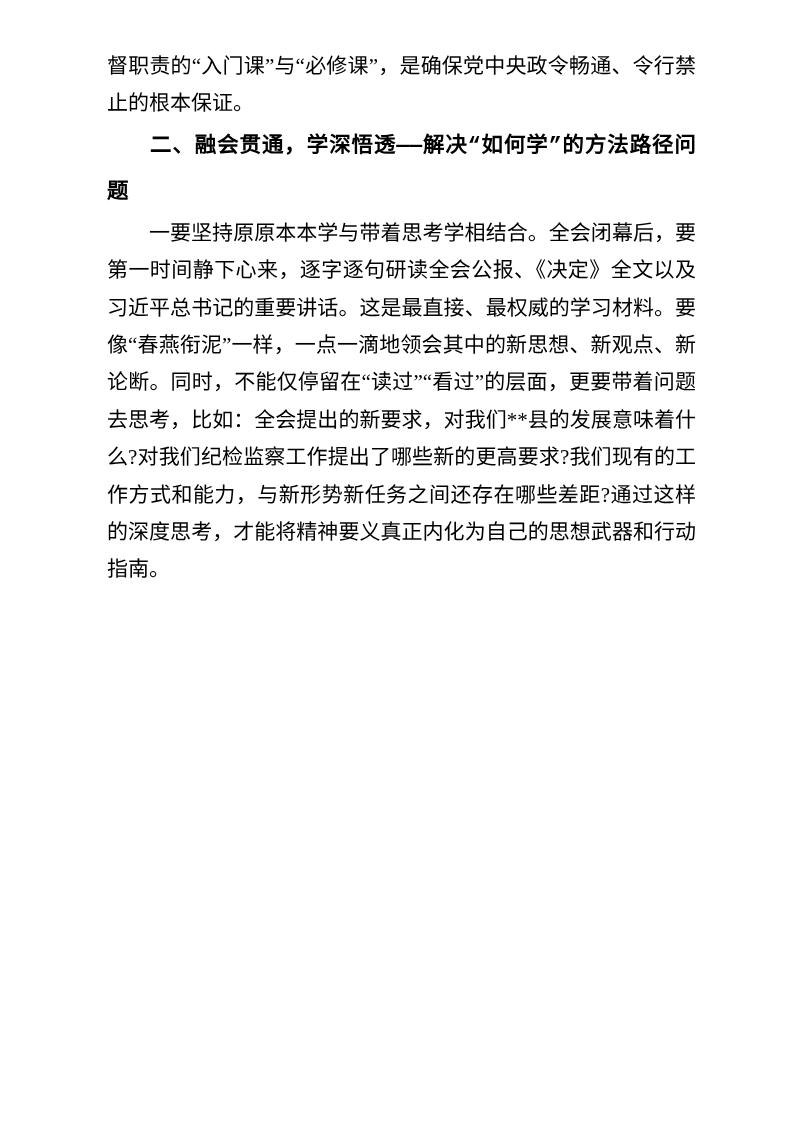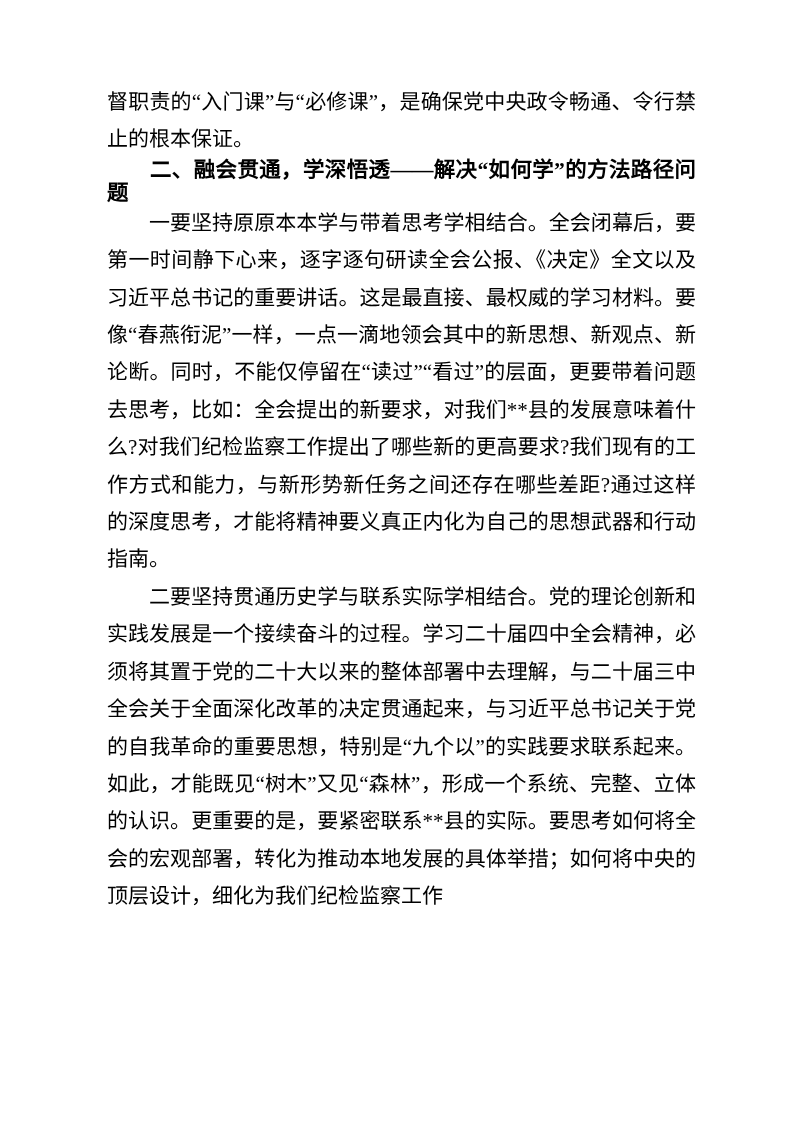--- a/index.html
+++ b/index.html
@@ -7,21 +7,21 @@
     padding: 0;
     background: #ffffff;
   }
   .page {
     position: relative;
     width: 794px;
     height: 1122px;
     margin: 0 auto;
     background: #ffffff;
     box-sizing: border-box;
-    padding: 84px 98px 0 107px;
+    padding: 48px 98px 0 107px;
     overflow: hidden;
   }
   .doc-body {
     color: #000000;
     font-family: "Liberation Serif", "DejaVu Serif", serif;
     font-size: 21px;
     line-height: 37.4px;
     text-align: justify;
     text-justify: inter-character;
   }
@@ -29,30 +29,29 @@
     margin: 0;
     text-indent: 2em;
   }
   .para.no-indent {
     text-indent: 0;
   }
   .heading {
     margin: 0;
     text-indent: 2em;
     font-weight: bold;
-    font-family: Liberation Serif, serif;
+    font-family: Liberation Mono, monospace;
     font-size: 21.5px;
-    line-height: 23px;
+    line-height: 46px;
     color: #000000;
     text-align: justify;
   }
 </style>
 </head>
 <body>
 
 <div class="page">
   <div class="doc-body">
     <p class="para no-indent">督职责的“入门课”与“必修课”，是确保党中央政令畅通、令行禁止的根本保证。</p>
     <h2 class="heading">二、融会贯通，学深悟透——解决“如何学”的方法路径问题</h2>
     <p class="para">一要坚持原原本本学与带着思考学相结合。全会闭幕后，要第一时间静下心来，逐字逐句研读全会公报、《决定》全文以及习近平总书记的重要讲话。这是最直接、最权威的学习材料。要像“春燕衔泥”一样，一点一滴地领会其中的新思想、新观点、新论断。同时，不能仅停留在“读过”“看过”的层面，更要带着问题去思考，比如：全会提出的新要求，对我们**县的发展意味着什么?对我们纪检监察工作提出了哪些新的更高要求?我们现有的工作方式和能力，与新形势新任务之间还存在哪些差距?通过这样的深度思考，才能将精神要义真正内化为自己的思想武器和行动指南。</p>
-    <p class="para">二要坚持贯通历史学与联系实际学相结合。党的理论创新和实践发展是一个接续奋斗的过程。学习二十届四中全会精神，必须将其置于党的二十大以来的整体部署中去理解，与二十届三中全会关于全面深化改革的决定贯通起来，与习近平总书记关于党的自我革命的重要思想，特别是“九个以”的实践要求联系起来。如此，才能既见“树木”又见“森林”，形成一个系统、完整、立体的认识。更重要的是，要紧密联系**县的实际。要思考如何将全会的宏观部署，转化为推动本地发展的具体举措；如何将中央的顶层设计，细化为我们纪检监察工作</p>
   </div>
 </div>
 
 </body></html>

